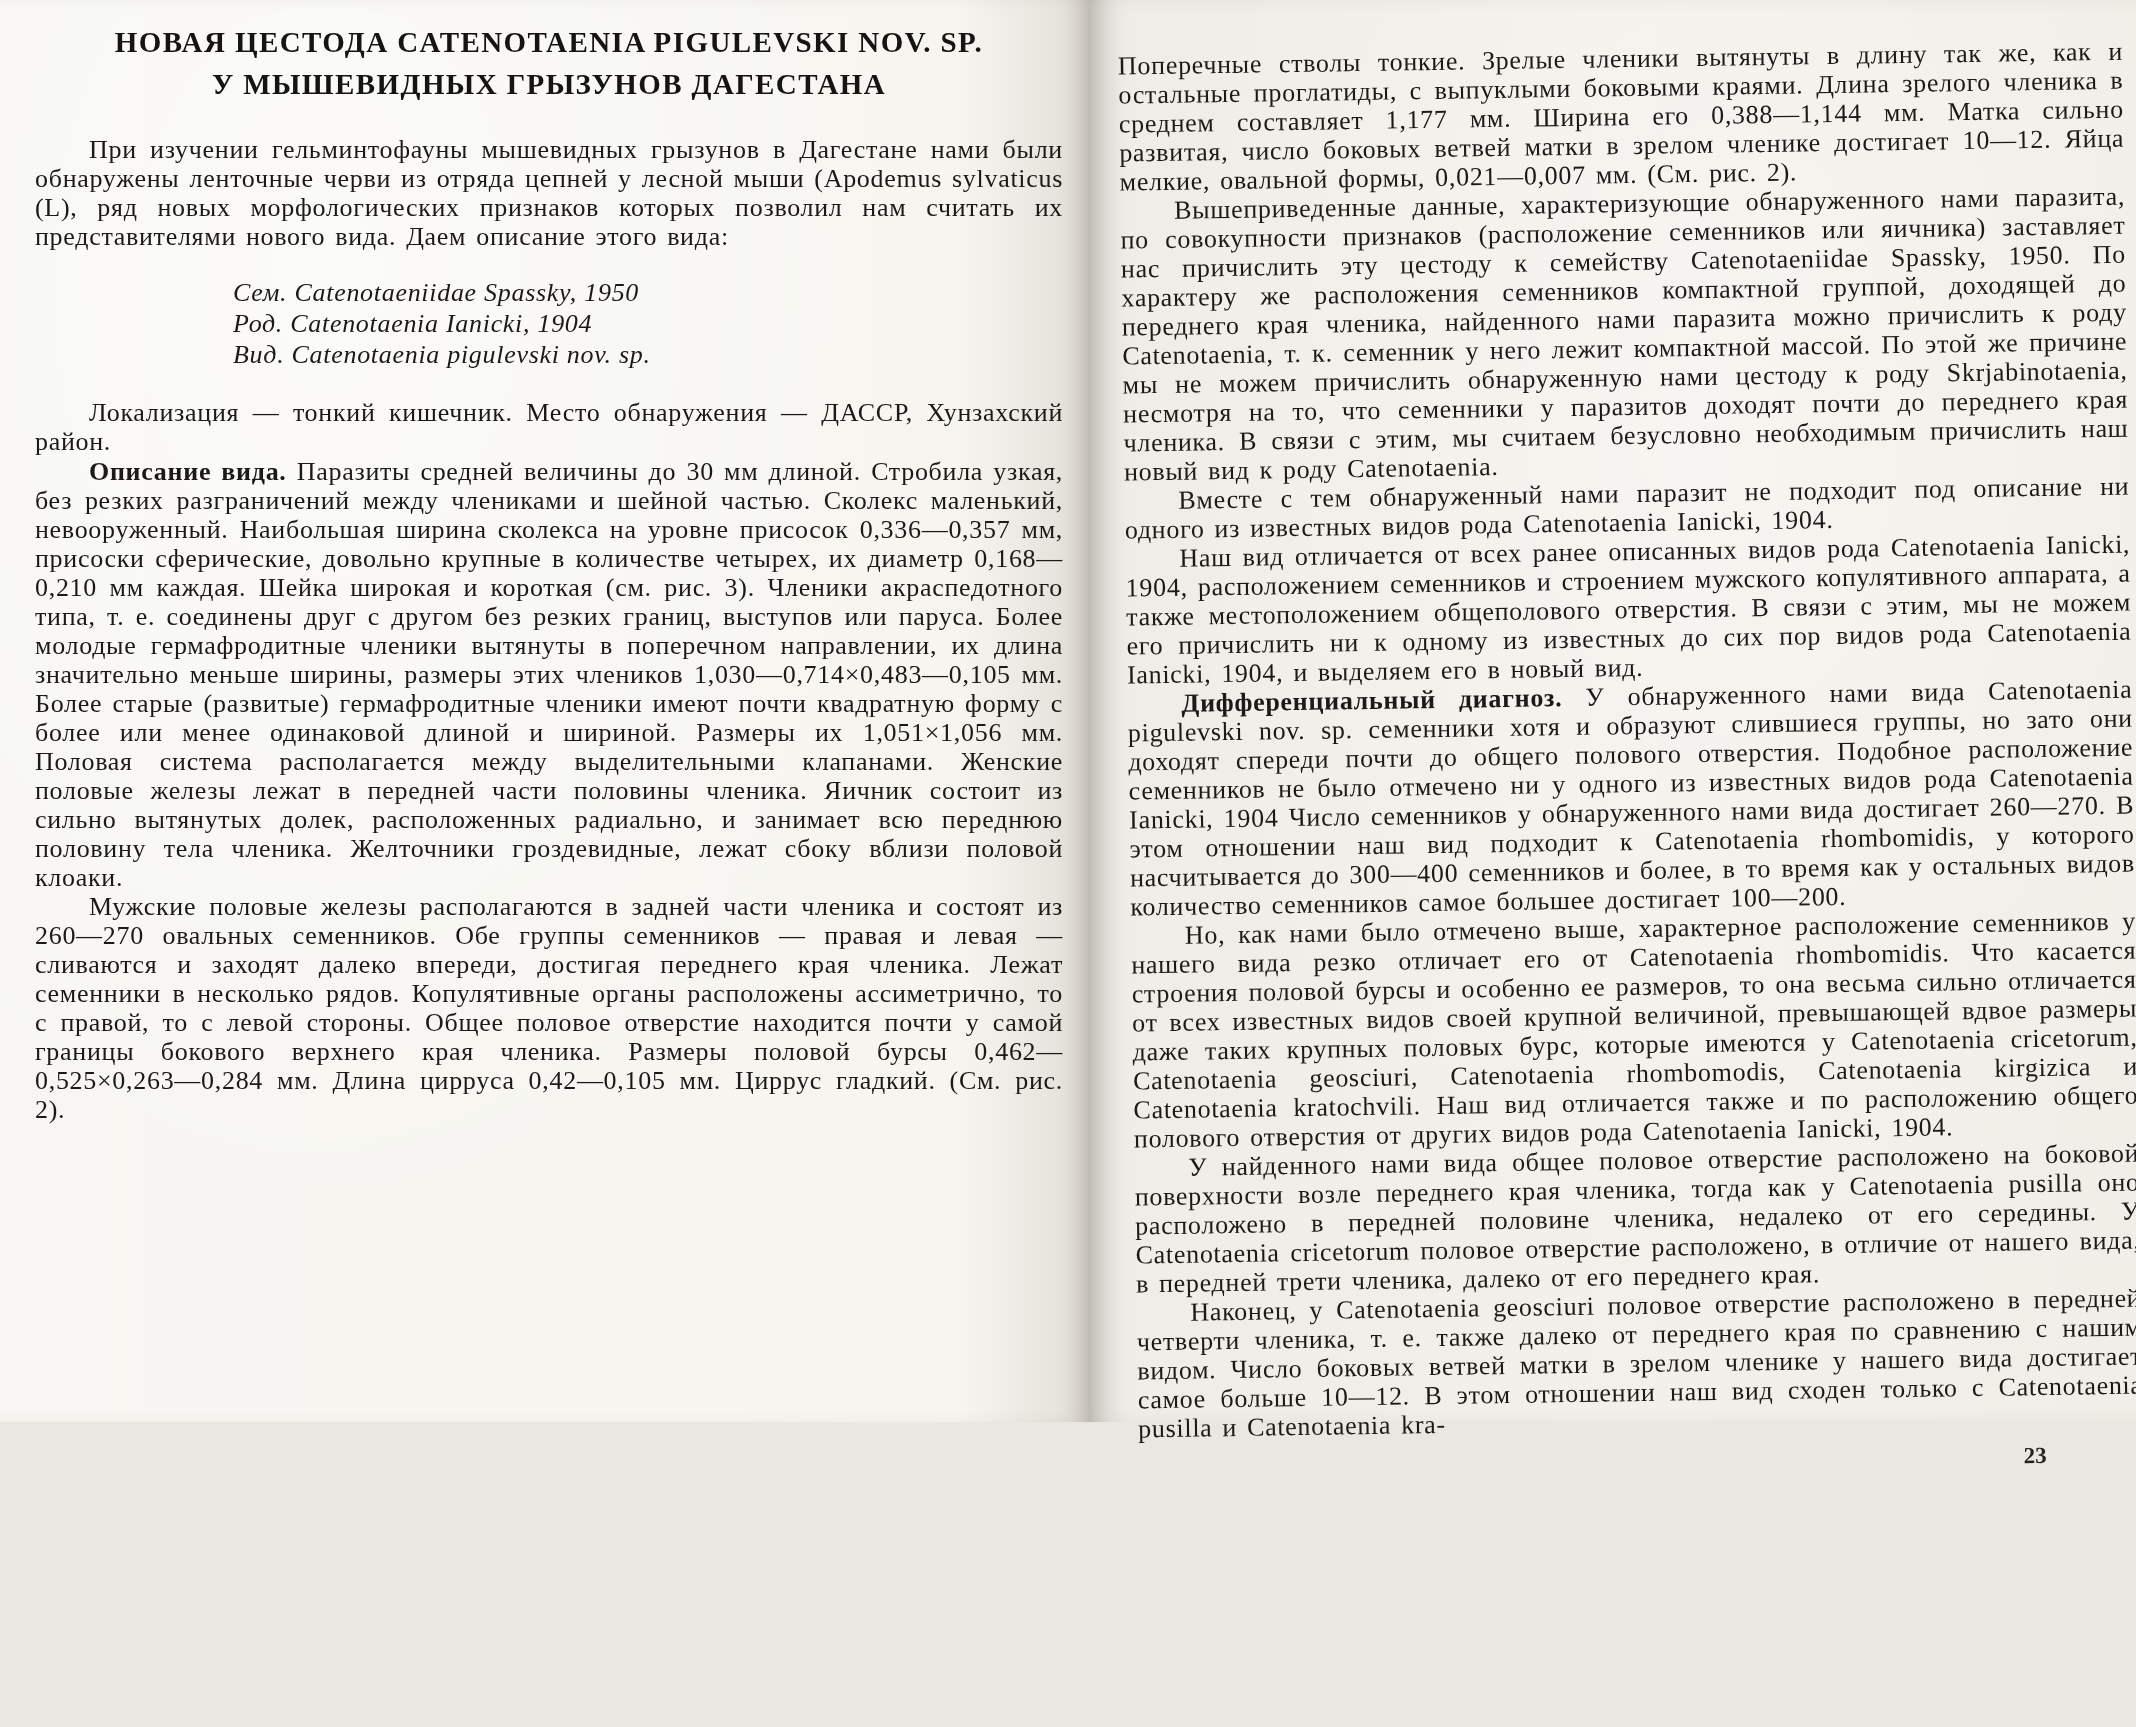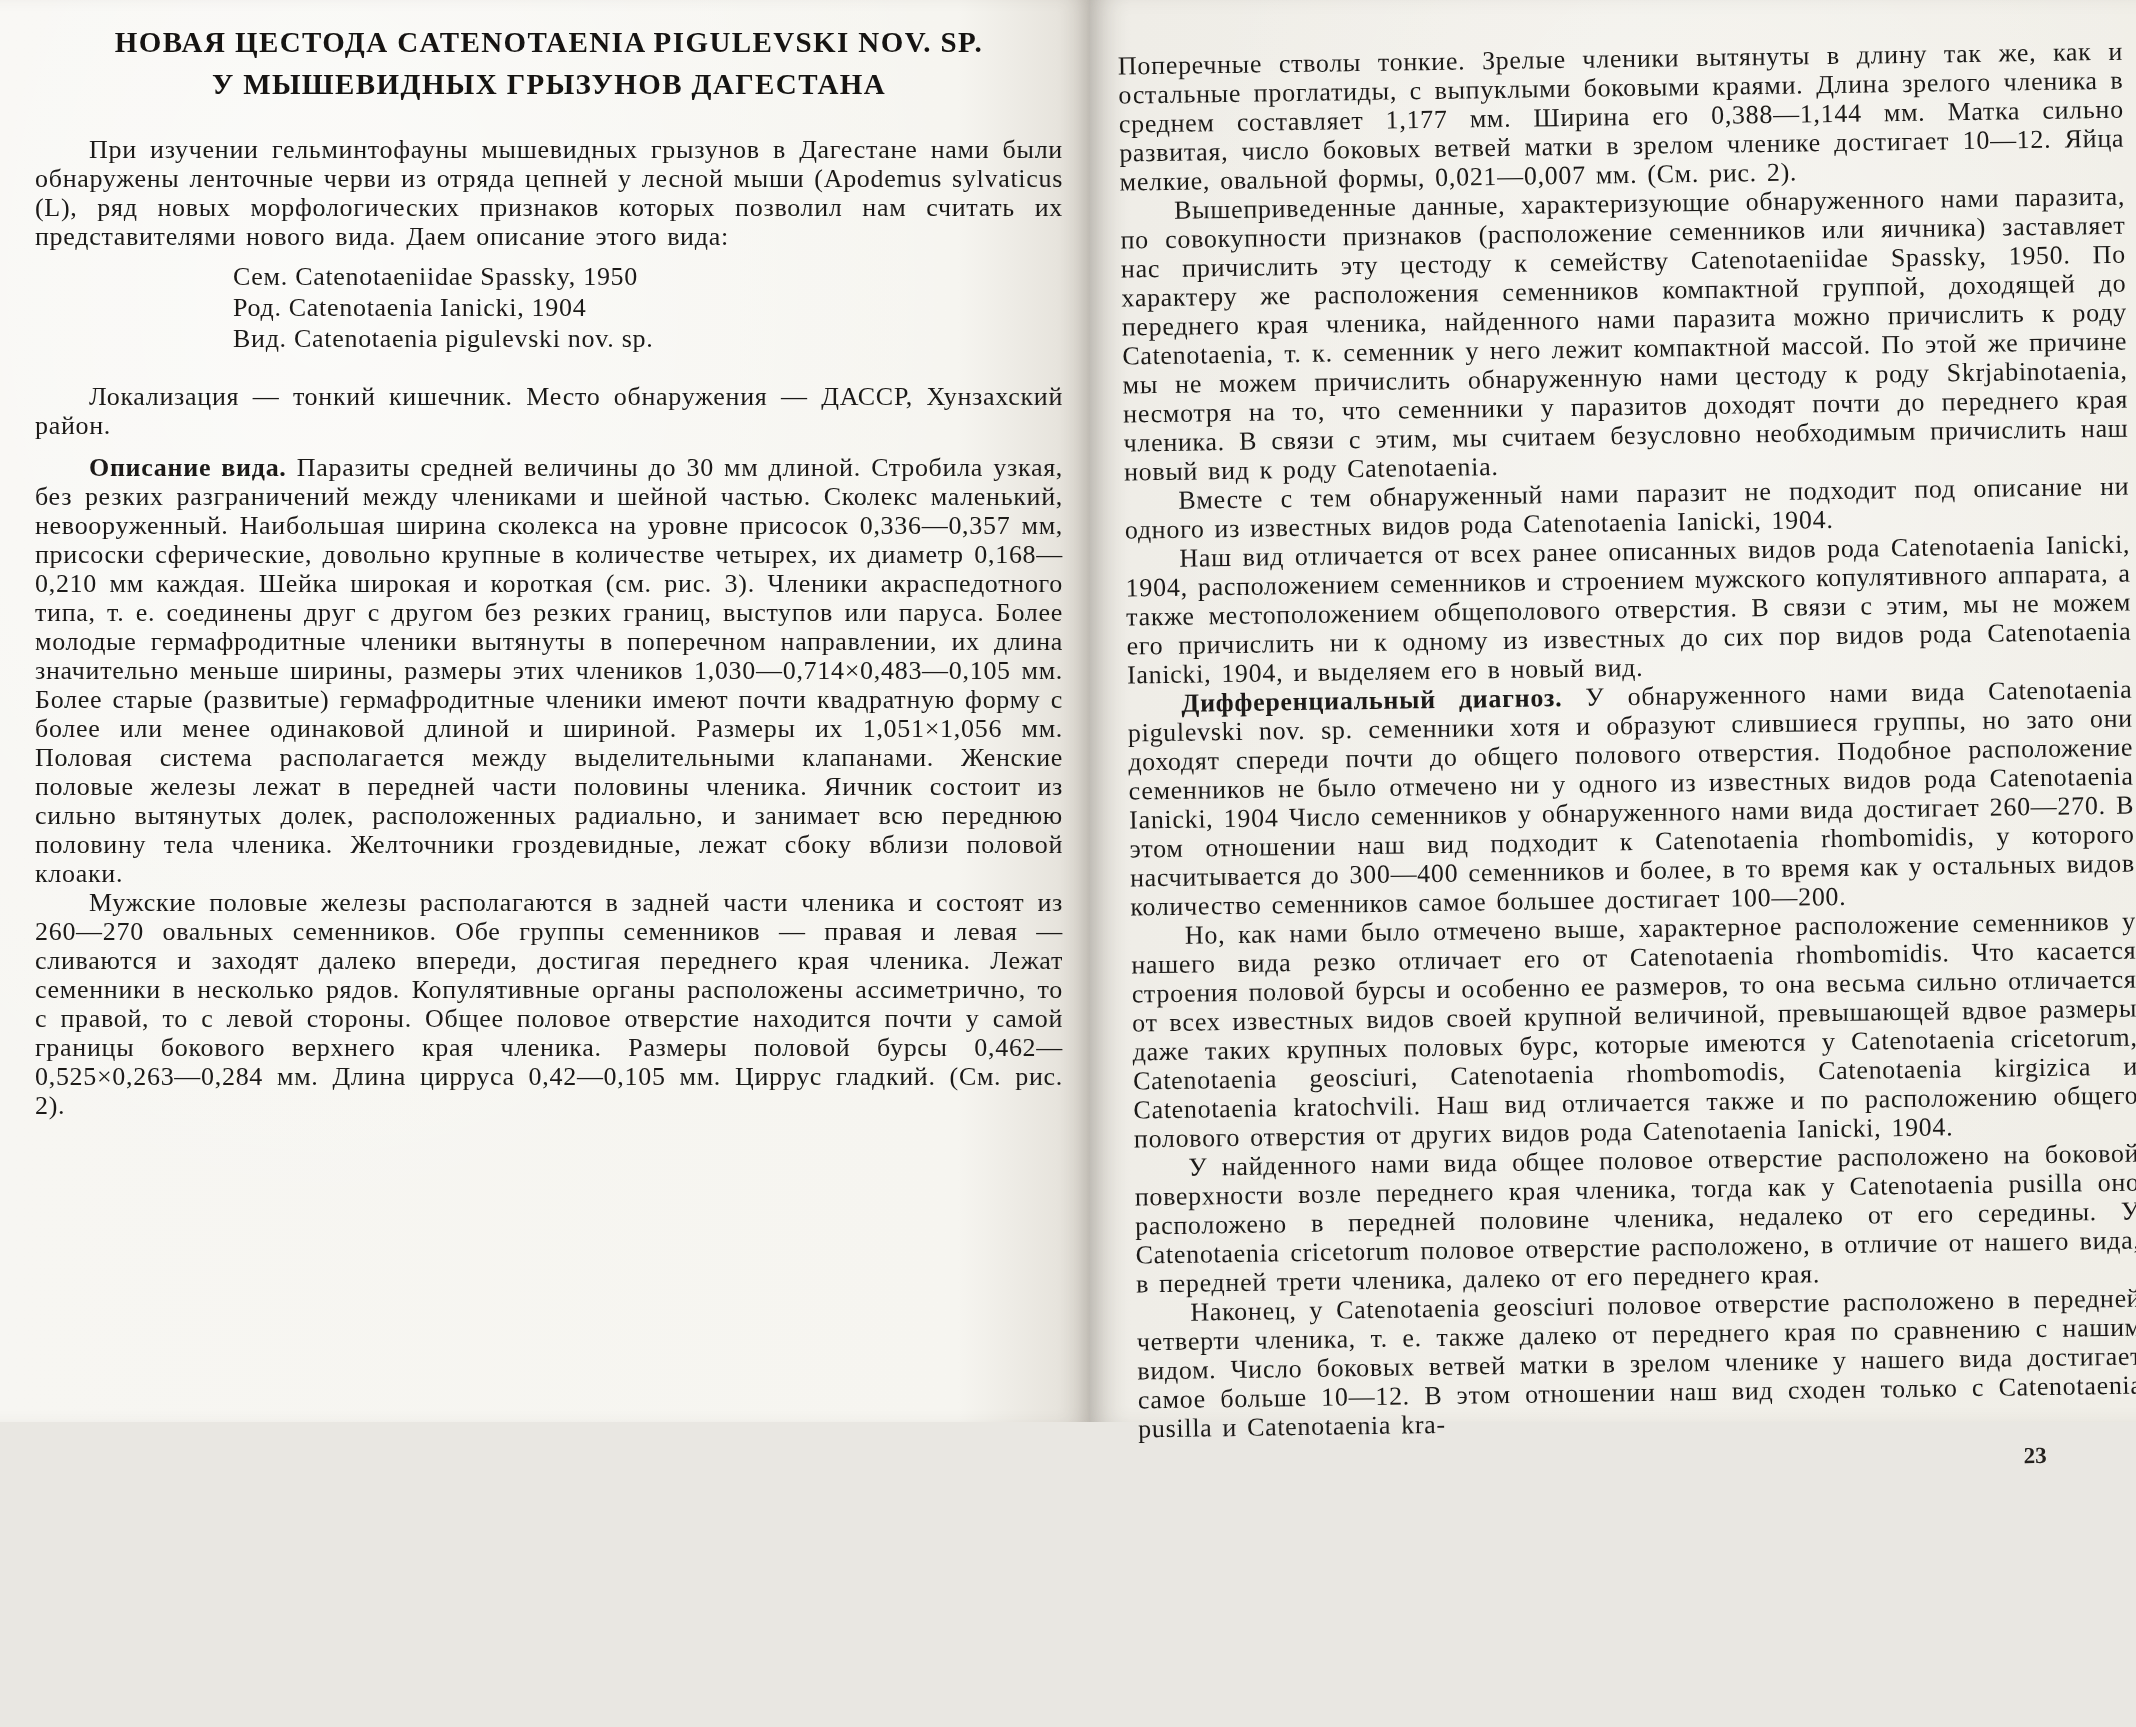--- a/index.html
+++ b/index.html
@@ -62,27 +62,28 @@
     font-size: 26px;
     line-height: 29px;
     letter-spacing: 0.7px;
     word-spacing: 2.8px;
     text-align: justify;
   }
   .indent { text-indent: 54px; }
   .noindent { text-indent: 0; }
   .lead { font-weight: bold; }
   .taxonomy {
-    margin: 10px 0 28px 198px;
+    margin: 26px 0 28px 198px;
     font-size: 26px;
     line-height: 31px;
     letter-spacing: 0.7px;
+    font-style: italic;
   }
   .tax-line { display: block; }
-  .loc { margin-bottom: 13px; }
+  .loc { margin-bottom: 1px; }
   .page-number {
     margin: 13px 97px 0 0;
     text-align: right;
     font-size: 23px;
     font-weight: bold;
     color: #24211e;
   }
 </style>
 </head>
 <body>

